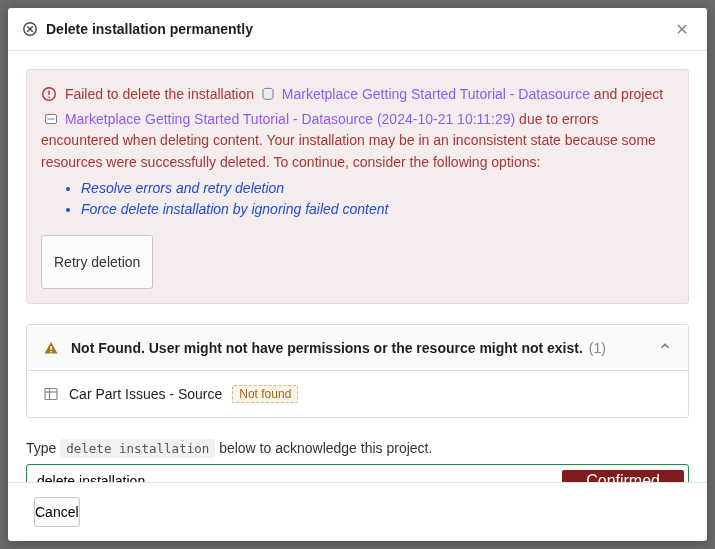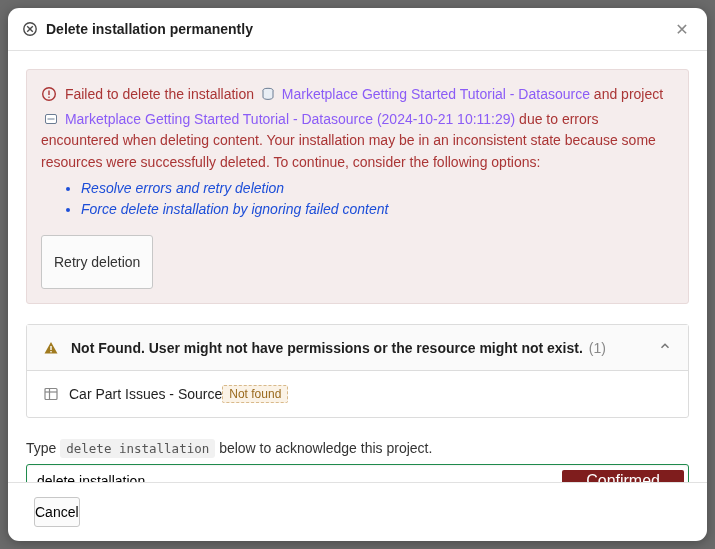--- a/index.html
+++ b/index.html
@@ -10,21 +10,21 @@
     height: 549px;
     overflow: hidden;
     font-size: 14px;
     color: #1f1f1f;
   }
   .dialog {
     position: absolute;
     left: 8px; top: 8px;
     width: 699px; height: 533px;
     background: #fff;
-    border-radius: 11px;
+    border-radius: 3px;
     box-shadow: 0 2px 12px rgba(0,0,0,0.3);
     display: flex;
     flex-direction: column;
   }
   .dialog-header {
     display: flex;
     align-items: center;
     padding: 10px 14px;
     border-bottom: 1px solid #e1e1e1;
   }
@@ -129,20 +129,21 @@
     padding: 14px 16px;
     display: flex;
     align-items: center;
   }
   .col-body .ds-icon {
     width: 16px; height: 16px;
     margin-right: 10px;
     color: #777;
   }
   .badge {
+    margin-left: 10px;
     border: 1px dashed #d8b98a;
     background: #fbf3e7;
     color: #9a6a1e;
     font-size: 12px;
     padding: 1px 6px;
     border-radius: 2px;
   }
   .ack-row {
     font-size: 14px;
     margin-bottom: 8px;

